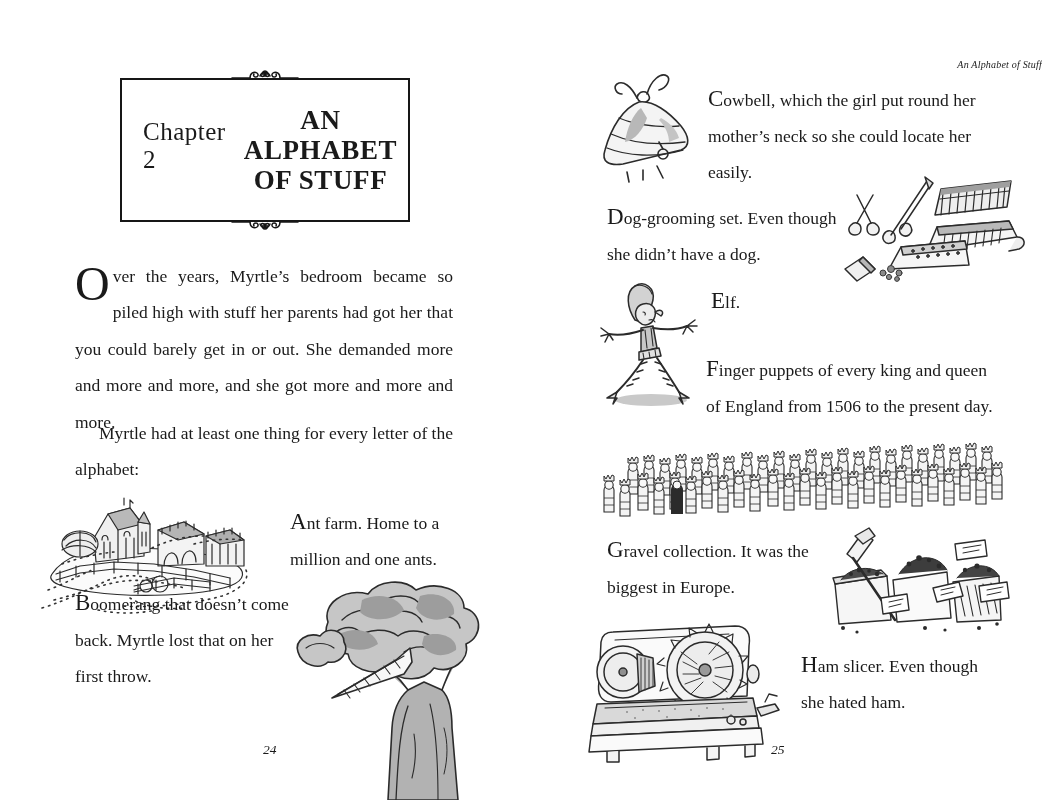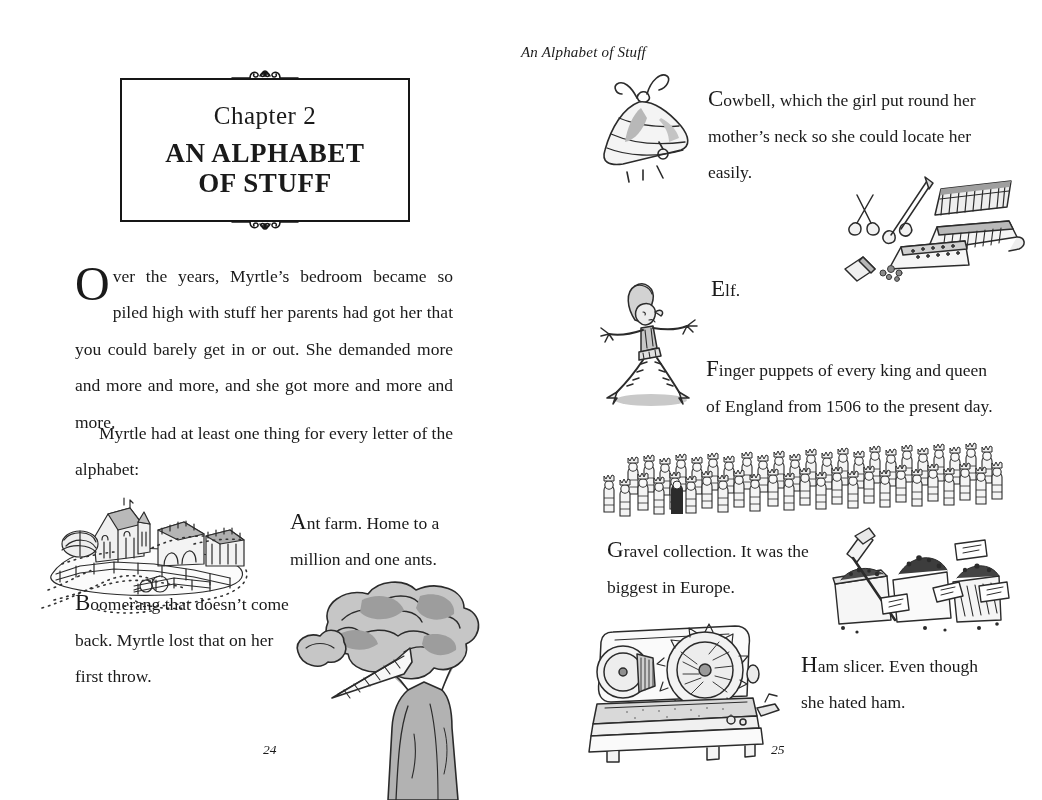--- a/index.html
+++ b/index.html
@@ -36,23 +36,24 @@
     top: 78px;
     width: 290px;
     height: 144px;
   }
   .chapter-box {
     position: absolute;
     inset: 0;
     border: 2.5px solid #161616;
     box-sizing: border-box;
     display: flex;
-    flex-direction: column;
+    flex-direction: row;
     align-items: center;
     justify-content: center;
+    padding-left: 21px;
   }
   .chapter-num {
     font-size: 25px;
     letter-spacing: 0.5px;
     margin-bottom: 8px;
     font-weight: 400;
   }
   .chapter-title {
     font-size: 27px;
     font-weight: 700;
@@ -104,26 +105,26 @@
     line-height: 2.06;
   }
   .entry .cap {
     font-size: 23px;
     line-height: 1;
   }
 
   
   .running-head {
     position: absolute;
-    top: 44px;
+    top: 59px;
     left: 0;
     width: 521px;
-    text-align: left;
+    text-align: right;
     font-style: italic;
-    font-size: 15px;
+    font-size: 10px;
     letter-spacing: 0.2px;
   }
   .folio {
     position: absolute;
     font-style: italic;
     font-size: 13.5px;
   }
 
   
   .illus { position: absolute; }
@@ -320,20 +321,23 @@
 
           <path d="M38 110 L40 120 M54 108 L54 118 M68 104 L74 116"></path>
         </g>
       </svg>
     </div>
 
     <div class="entry" style="left:181px; top:82px; width:288px;margin-left:6px;">
       <span class="cap">C</span><span>owbell, which the girl put round her mother’s neck so she could locate her easily.</span>
     </div>
 
+    <div class="entry" style="left:86px; top:200px; width:240px;">
+      <span class="cap">D</span><span>og-grooming set. Even though she didn’t have a dog.</span>
+    </div>
 
     <div class="illus" style="left:320px; top:165px;">
       <svg width="190" height="118" viewBox="0 0 190 118">
         <g fill="none" stroke="#2b2b2b" stroke-width="1.5" stroke-linecap="round" stroke-linejoin="round">
 
           <path d="M14 70 C8 70 6 64 10 60 C14 56 20 58 20 64 C20 68 17 70 14 70 Z" fill="#f2f2f2"></path>
           <path d="M32 70 C38 70 40 64 36 60 C32 56 26 58 26 64 C26 68 29 70 32 70 Z" fill="#f2f2f2"></path>
           <path d="M16 58 L32 30 M30 58 L16 30"></path>
 
           <path d="M50 78 C44 80 40 74 43 69 C46 64 53 65 54 71 C55 75 53 77 50 78 Z" fill="#f2f2f2"></path>
@@ -413,21 +417,21 @@
           <path d="M62 80 C70 92 78 104 84 114" stroke-width="2"></path>
           <path d="M46 86 L52 84 M42 94 L48 92 M38 102 L44 100 M32 108 L38 106"></path>
           <path d="M66 86 L60 84 M70 94 L64 92 M74 102 L68 100 M78 108 L72 106"></path>
 
           <path d="M22 114 L12 120 L22 120 L18 126 Z" fill="#e4e4e4"></path>
           <path d="M84 114 L94 120 L84 120 L88 126 Z" fill="#e4e4e4"></path>
         </g>
       </svg>
     </div>
 
-    <div class="entry" style="left:190px; top:272px; width:120px;">
+    <div class="entry" style="left:190px; top:284px; width:120px;">
       <span class="cap">E</span><span>lf.</span>
     </div>
 
     <div class="entry" style="left:185px; top:352px; width:290px;">
       <span class="cap">F</span><span>inger puppets of every king and queen of England from 1506 to the present day.</span>
     </div>
 
     <div class="illus" style="left:76px; top:440px;">
       <svg width="410" height="76" viewBox="0 0 410 76">
         <defs>

